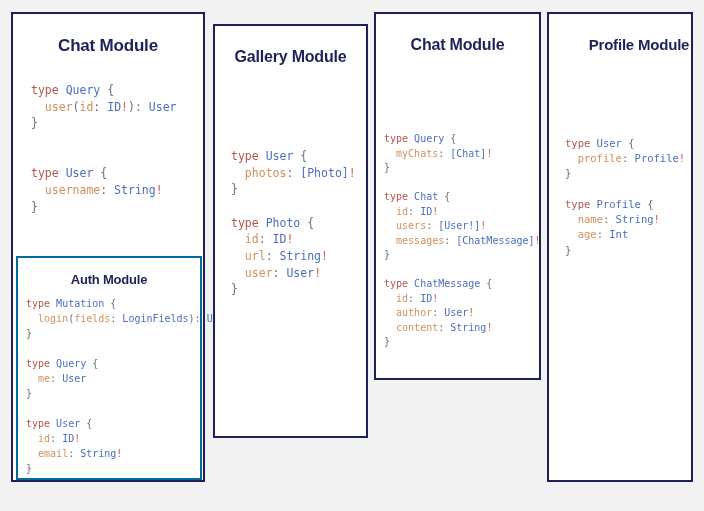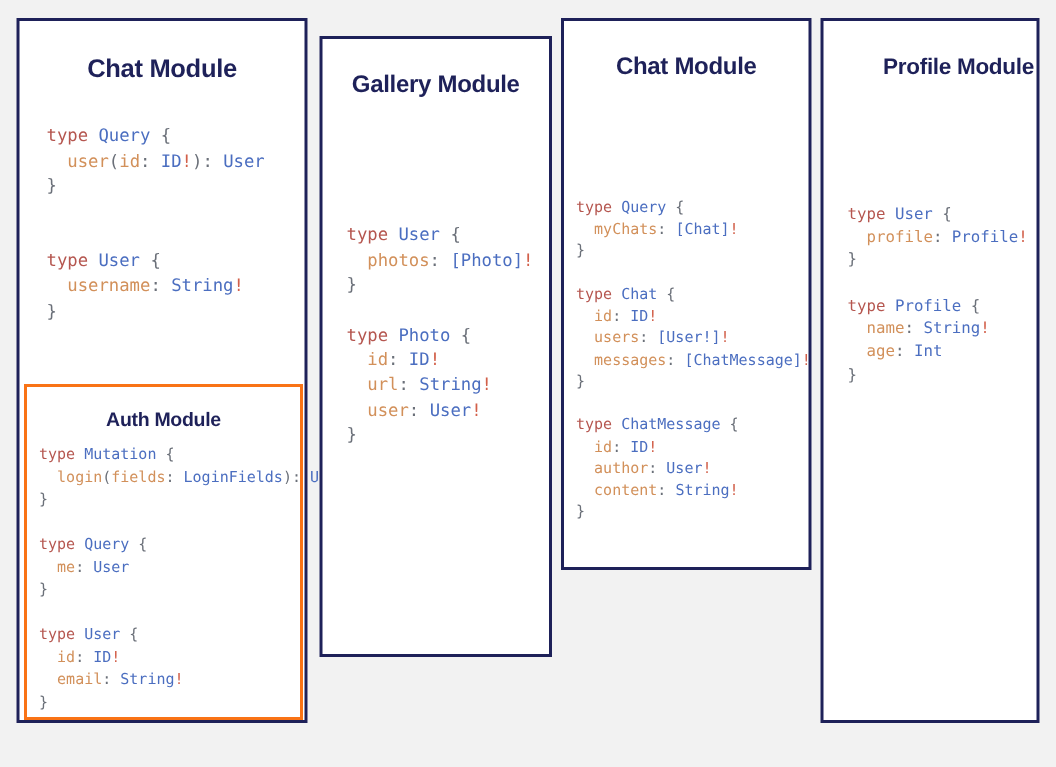--- a/index.html
+++ b/index.html
@@ -41,21 +41,21 @@
   #card-chat     { left: 374px; top: 12px;  width: 167px; height: 368px; }
   #card-profile  { left: 547px; top: 12px;  width: 146px; height: 470px; }
 
   #card-auth {
     left: 3px;
     top: 242px;
     width: 186px;
     height: 224px;
     position: absolute;
     background: #ffffff;
-    border: 2px solid #f97316;
+    border: 2px solid #0369a1;
     box-sizing: border-box;
   }
 
   
   #card-user .card-title    { font-size: 17px; margin-top: 22px; }
   #card-gallery .card-title { font-size: 16px; margin-top: 22px; }
   #card-chat .card-title    { font-size: 16px; margin-top: 22px; }
   #card-profile .card-title { font-size: 15px; margin-top: 22px; padding-left: 38px; }
   #card-auth .card-title    { font-size: 13px; margin-top: 14px; }
 

